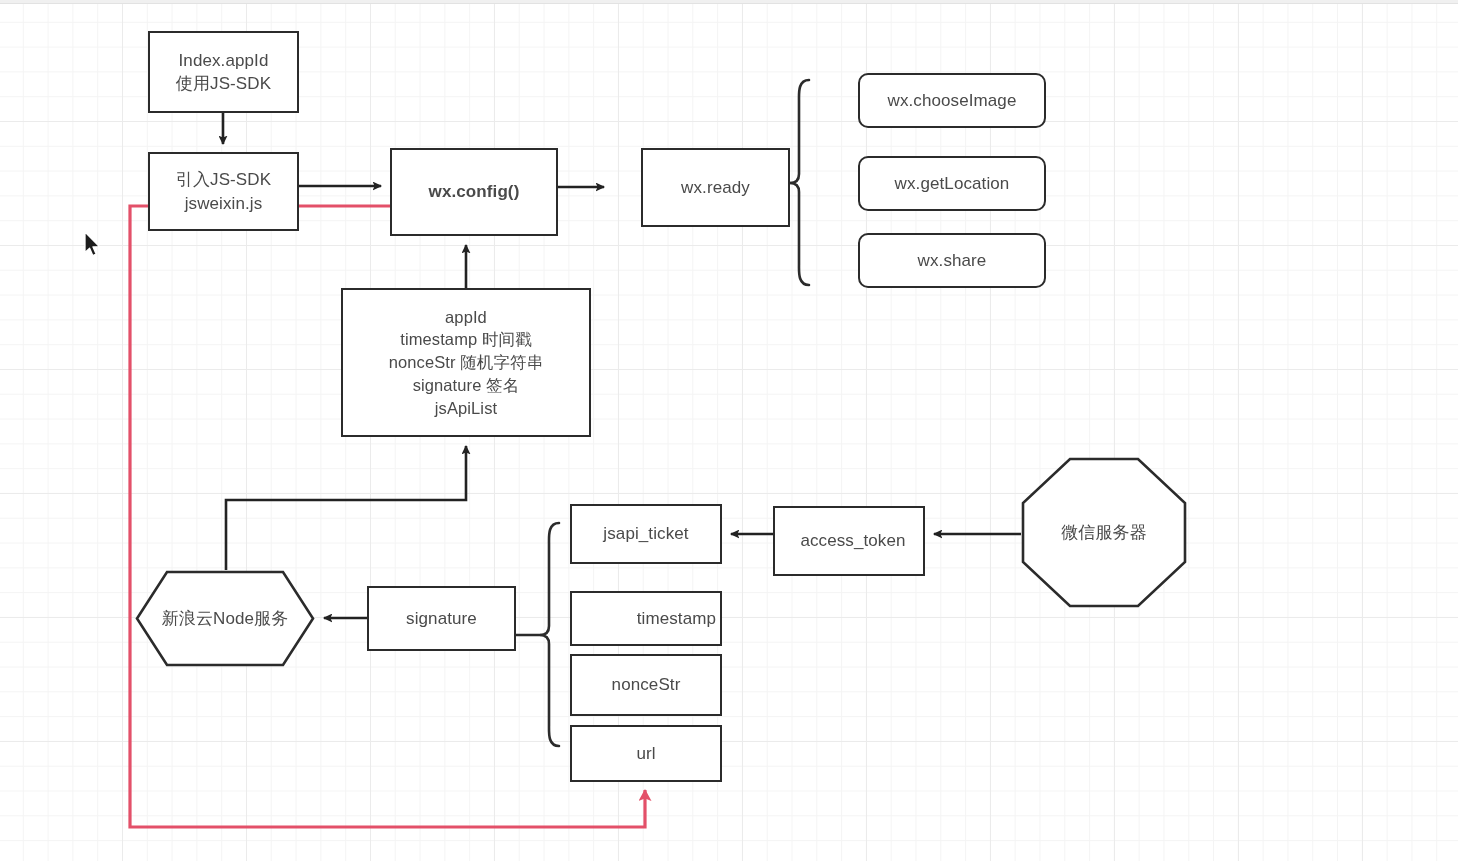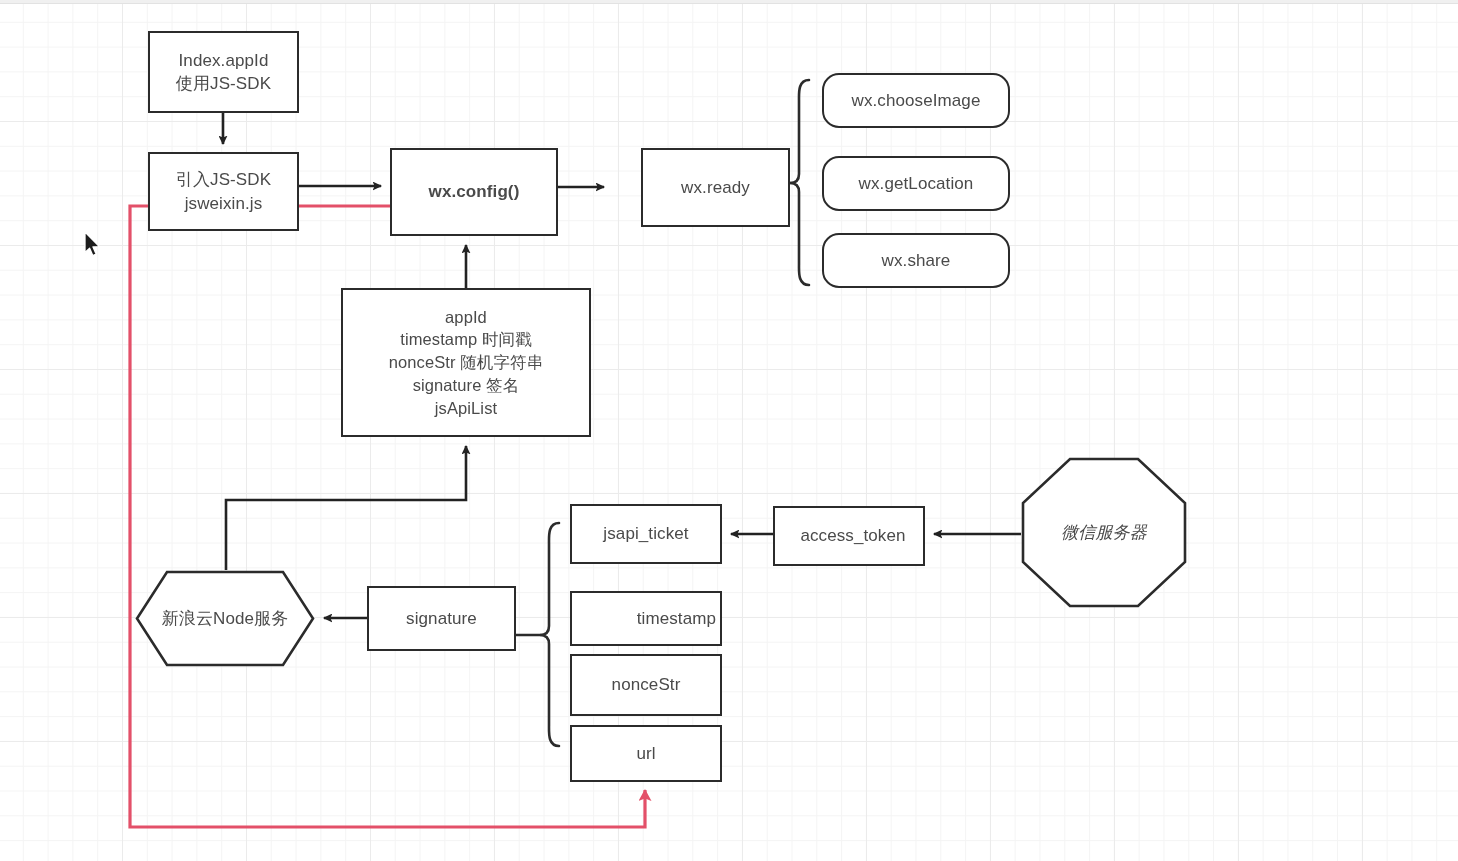--- a/index.html
+++ b/index.html
@@ -42,21 +42,21 @@
     align-items: center;
     justify-content: center;
     text-align: center;
     color: #4a4a4a;
     font-size: 17px;
     line-height: 1.38;
     letter-spacing: 0.1px;
     white-space: pre-line;
     padding: 2px 4px;
   }
-  .node.rounded { border-radius: 17px; }
+  .node.rounded { border-radius: 10px; margin-left: 36px; }
   .node.shape { border: none; background: transparent; }
   .shape-label {
     position: relative;
     z-index: 2;
     color: #4a4a4a;
     font-size: 17px;
     text-align: center;
   }
   .shape-svg { position: absolute; left: 0; top: 0; z-index: 1; }
   #cursor { position: absolute; z-index: 40; }
@@ -170,25 +170,25 @@
   </div>
 
   <div class="node" style="left:570px; top:654px; width:152px; height:62px;">
     <span>nonceStr</span>
   </div>
 
   <div class="node" style="left:570px; top:725px; width:152px; height:57px;">
     <span>url</span>
   </div>
 
-  <div class="node" style="left:773px; top:506px; width:152px; height:60px;padding-left:12px;">
+  <div class="node" style="left:773px; top:506px; width:152px; height:70px;padding-left:12px;">
     <span>access_token</span>
   </div>
 
-  <div class="node shape" style="left:1021px; top:457px; width:166px; height:151px;font-style:italic;">
+  <div class="node shape" style="left:1021px; top:457px; width:166px; height:151px;">
     <svg class="shape-svg" width="166" height="151" viewBox="0 0 166 151">
       <polygon points="49,2 117,2 164,46 164,105 117,149 49,149 2,105 2,46" fill="#ffffff" stroke="#2b2b2b" stroke-width="2.6"></polygon>
     </svg>
     <span class="shape-label">微信服务器</span>
   </div>
 
   <svg id="cursor" style="left:83px; top:231px;" width="20" height="28" viewBox="0 0 20 28">
     <path d="M2,1 L2,21.5 L6.6,17.2 L9.8,24.6 L13.1,23.1 L10,15.9 L16.3,15.6 Z" fill="#1c1c1c" stroke="#ffffff" stroke-width="1.3" stroke-linejoin="round"></path>
   </svg>
 

